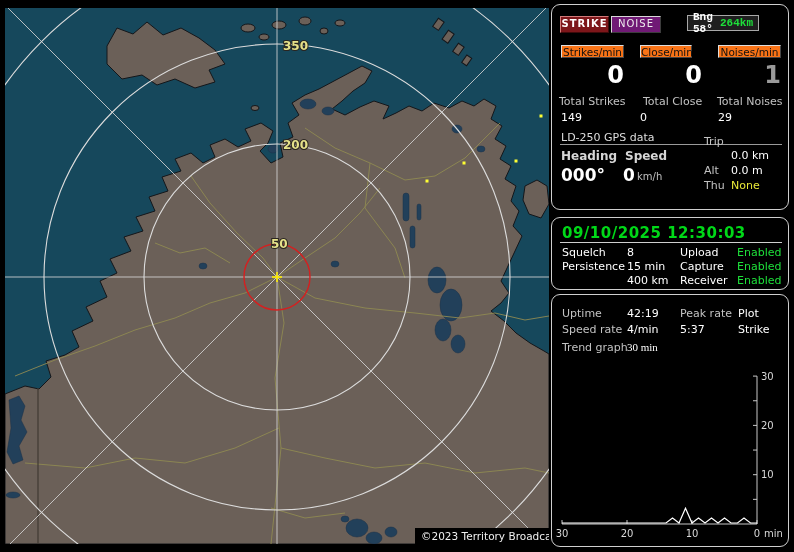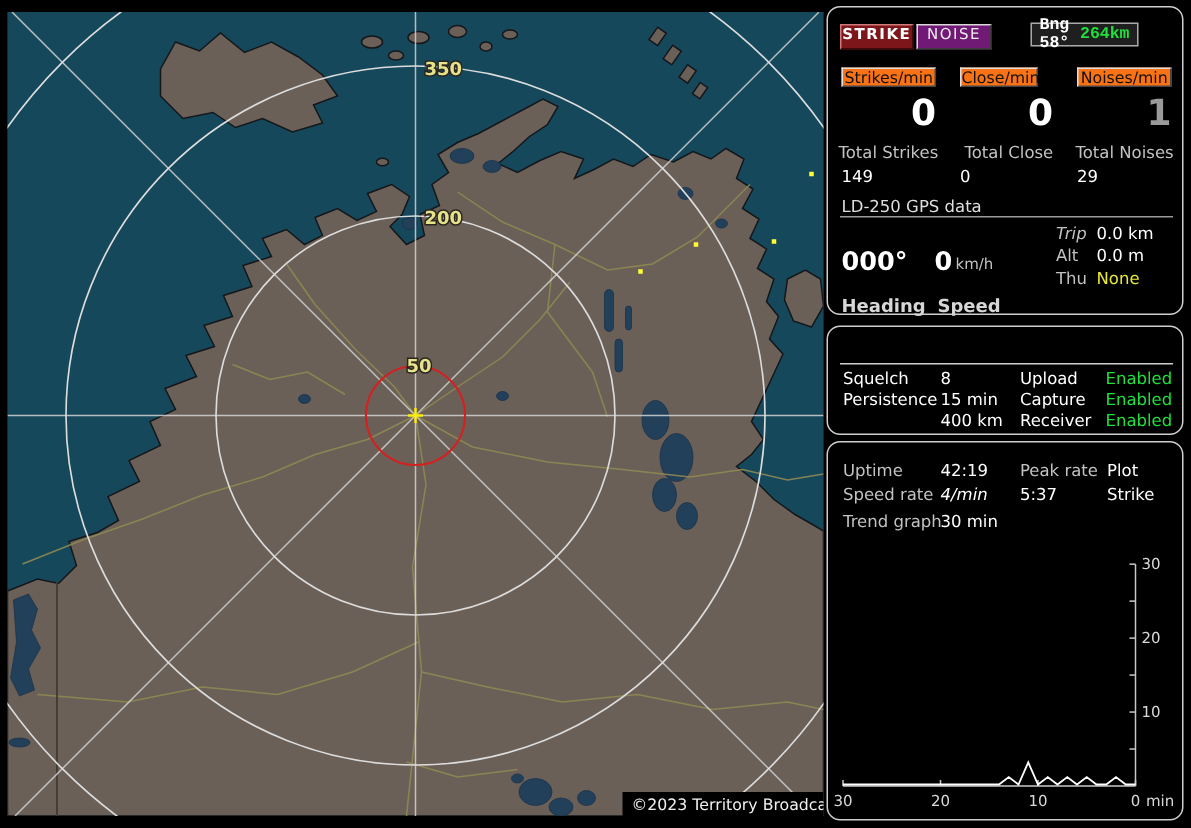--- a/index.html
+++ b/index.html
@@ -9,21 +9,21 @@
   #map-wrap{position:absolute;left:5px;top:8px;width:544px;height:536px;background:#16485c;}
   #map-wrap svg{display:block;}
   
   .panel{position:absolute;left:551px;width:238px;background:#000;border:1px solid #cfcfcf;border-radius:9px;box-sizing:border-box;}
   #panel-status{top:4px;height:206px;}
   #panel-settings{top:217px;height:73px;}
   #panel-trend{top:294px;height:253px;}
   .abs{position:absolute;}
   .lbl{color:#c2c2c2;font-size:11px;}
   .val{color:#ffffff;font-size:11px;}
-  .bold{font-weight:bold;margin-top:48px;}
+  .bold{font-weight:bold;}
   .green{color:#1ee03a;}
   .yellow{color:#e8e838;}
   .r{text-align:left;}
   
   .btn-strike{background:#7d161a;border:1px solid;border-color:#d07a7a #3d0a0a #3d0a0a #d07a7a;
     color:#fff;font-size:10px;font-weight:bold;letter-spacing:1px;text-align:center;line-height:13px;}
   .btn-noise{background:#701a75;border:1px solid;border-color:#d8d8d8 #3c3c3c #3c3c3c #d8d8d8;
     color:#ededed;font-size:10px;font-weight:normal;letter-spacing:1px;text-align:center;line-height:13px;}
   .bng-box{background:#1f1f1f;border:1px solid #a8a8a8;color:#fff;font-size:11px;font-weight:bold;
     display:flex;justify-content:space-between;align-items:center;padding:0 5px;box-sizing:border-box;}
@@ -186,29 +186,30 @@
 
     <div class="abs lbl" style="left:9px;top:126px;color:#dedede;">LD-250 GPS data</div>
     <div class="hline" style="left:8px;top:139px;width:222px;"></div>
 
     <div class="abs lbl bold" style="left:9px;top:144px;font-size:12px;color:#d6d6d6;">Heading</div>
     <div class="abs lbl bold" style="left:73px;top:144px;font-size:12px;color:#d6d6d6;">Speed</div>
     <div class="abs gps-big" style="left:9px;top:160px;">000°</div>
     <div class="abs gps-big" style="left:71px;top:160px;">0</div>
     <div class="abs lbl" style="left:85px;top:166px;font-size:10px;">km/h</div>
 
-    <div class="abs lbl" style="left:152px;top:144px;font-style:italic;">Trip</div>
+    <div class="abs lbl" style="left:152px;top:130px;">Trip</div>
     <div class="abs val" style="left:179px;top:144px;">0.0 km</div>
     <div class="abs lbl" style="left:152px;top:159px;">Alt</div>
     <div class="abs val" style="left:179px;top:159px;">0.0 m</div>
     <div class="abs lbl" style="left:152px;top:174px;">Thu</div>
     <div class="abs val yellow" style="left:179px;top:174px;">None</div>
   </div>
 
   <div id="panel-settings" class="panel">
+    <div class="abs date" style="left:10px;top:6px;">09/10/2025 12:30:03</div>
     <div class="hline" style="left:8px;top:24px;width:222px;background:#cfcfcf;"></div>
 
     <div class="abs val" style="left:10px;top:28px;">Squelch</div>
     <div class="abs val" style="left:75px;top:28px;">8</div>
     <div class="abs val" style="left:128px;top:28px;">Upload</div>
     <div class="abs val green" style="left:185px;top:28px;width:44px;">Enabled</div>
 
     <div class="abs val" style="left:10px;top:42px;">Persistence</div>
     <div class="abs val" style="left:75px;top:42px;">15 min</div>
     <div class="abs val" style="left:128px;top:42px;">Capture</div>
@@ -220,26 +221,26 @@
     <div class="abs val green" style="left:185px;top:56px;width:44px;">Enabled</div>
   </div>
 
   <div id="panel-trend" class="panel">
     <div class="abs lbl" style="left:10px;top:12px;">Uptime</div>
     <div class="abs val" style="left:75px;top:12px;">42:19</div>
     <div class="abs lbl" style="left:128px;top:12px;">Peak rate</div>
     <div class="abs val" style="left:186px;top:12px;">Plot</div>
 
     <div class="abs lbl" style="left:10px;top:28px;">Speed rate</div>
-    <div class="abs val" style="left:75px;top:28px;font-style:italic;">4/min</div>
+    <div class="abs val" style="left:75px;top:28px;">4/min</div>
     <div class="abs val" style="left:128px;top:28px;">5:37</div>
     <div class="abs val" style="left:186px;top:28px;">Strike</div>
 
     <div class="abs lbl" style="left:10px;top:46px;">Trend graph</div>
-    <div class="abs val" style="left:75px;top:46px;">30 min</div>
+    <div class="abs val" style="left:75px;top:46px;font-family:Liberation Serif, serif;">30 min</div>
 
     <svg id="trend-svg" class="abs" style="left:0;top:0;" width="236" height="251" viewBox="0 0 236 251">
         <line x1="10" y1="229" x2="205" y2="229" stroke="#c8c8c8"></line>
         <line x1="205" y1="81.10000000000002" x2="205" y2="229" stroke="#c8c8c8"></line>
         <line x1="10" y1="229" x2="10" y2="225" stroke="#c8c8c8"></line>
         <text x="10" y="242" text-anchor="middle" font-size="10" fill="#d8d8d8">30</text>
         <line x1="75" y1="229" x2="75" y2="225" stroke="#c8c8c8"></line>
         <text x="75" y="242" text-anchor="middle" font-size="10" fill="#d8d8d8">20</text>
         <line x1="140" y1="229" x2="140" y2="225" stroke="#c8c8c8"></line>
         <text x="140" y="242" text-anchor="middle" font-size="10" fill="#d8d8d8">10</text>

